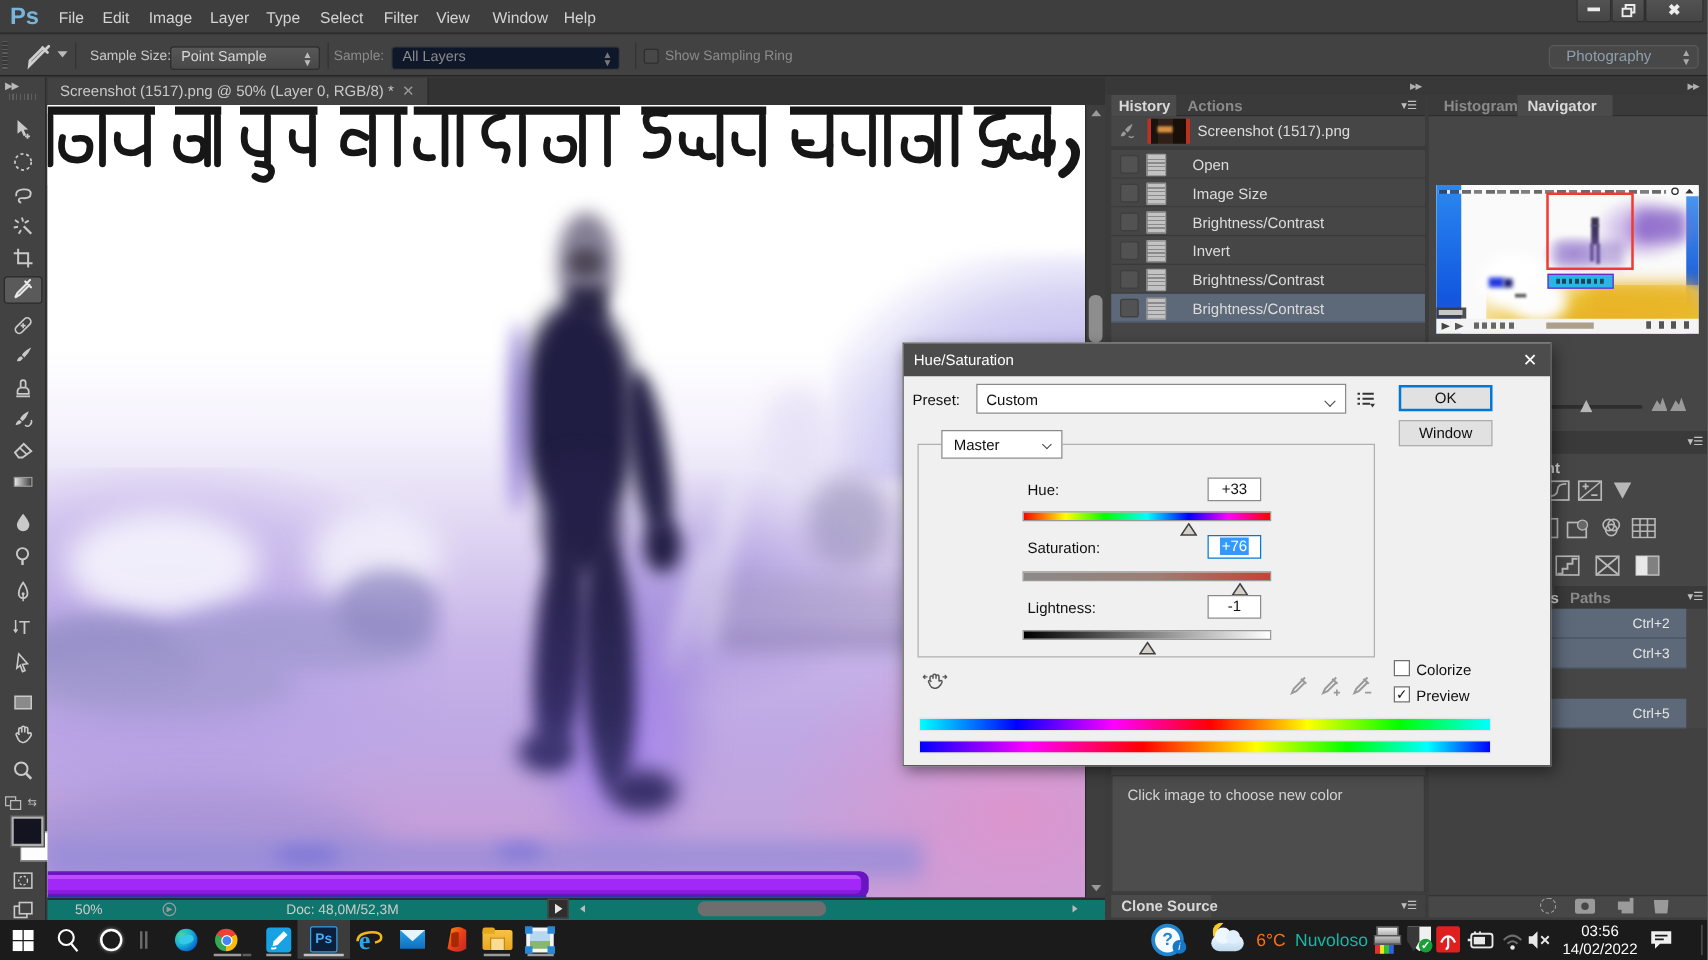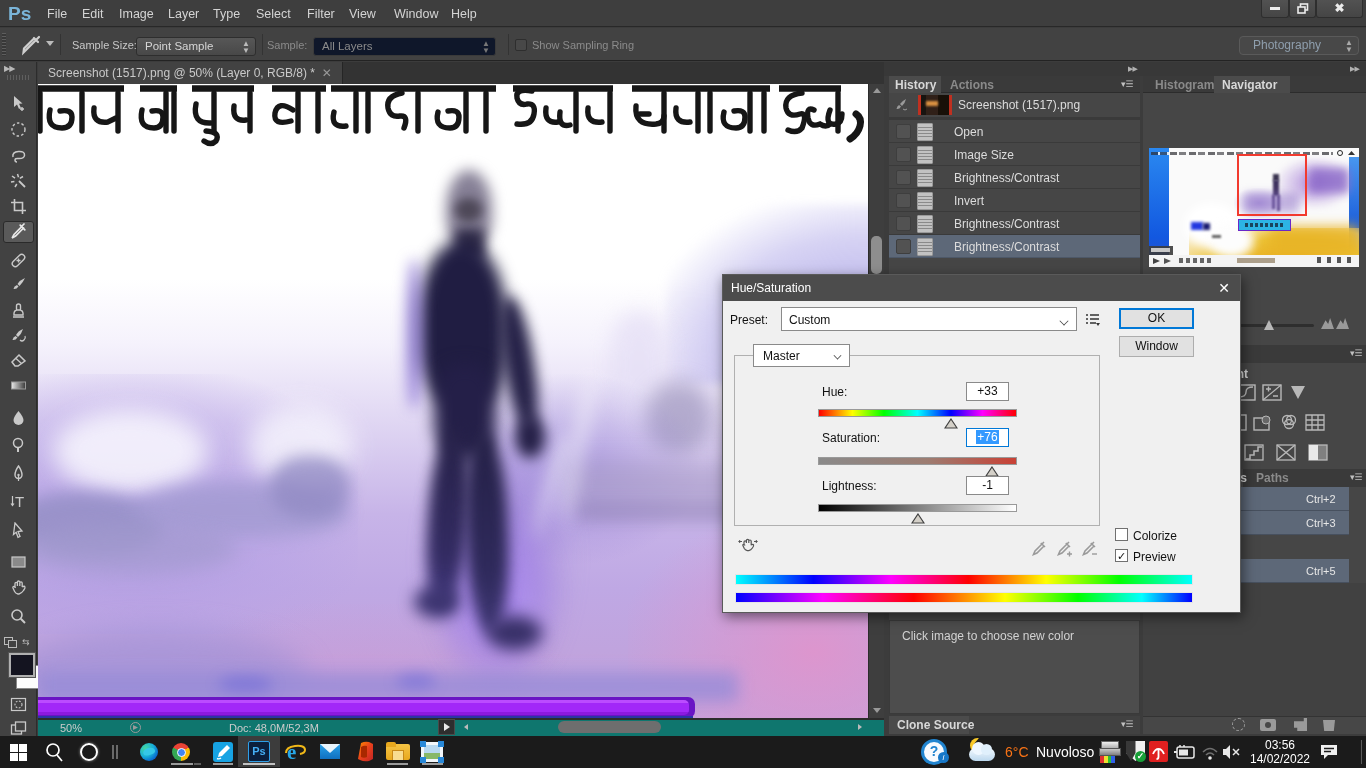--- a/index.html
+++ b/index.html
@@ -591,21 +591,21 @@
       <div style="position:absolute;left:420px;top:21px;width:6px;height:6px;background:#2888d8"></div>
       <div style="position:absolute;left:438px;top:21px;width:6px;height:6px;background:#2888d8"></div>
  <div style="position:absolute;left:422px;top:27px;width:21px;height:2px;background:#9a9a9a"></div>
  <div style="position:absolute;left:921px;top:3px;width:26px;height:26px;background:#f8fbff;border-radius:50%;border:3.5px solid #2285d0;color:#2285d0;font-weight:bold;font-size:14px;text-align:center;line-height:19px">?</div>
  <div style="position:absolute;left:938px;top:16px;width:11px;height:11px;background:#1878c8;border-radius:50%;color:#fff;font-size:8px;text-align:center;line-height:11px;font-style:italic">i</div>
  <div style="position:absolute;left:970px;top:2px;width:15px;height:15px;border-radius:50%;background:#f8c828;clip-path:polygon(0 0,60% 0,30% 35%,50% 80%,100% 55%,100% 100%,0 100%)"></div>
  <div style="position:absolute;left:969px;top:12px;width:26px;height:13px;border-radius:7px;background:linear-gradient(#f4faff,#bcd8ee)"></div>
       <div style="position:absolute;left:972px;top:6px;width:13px;height:13px;border-radius:50%;background:#eef7ff"></div>
       <div style="position:absolute;left:981px;top:8px;width:11px;height:11px;border-radius:50%;background:#e0f0fc"></div>
  <span style="position:absolute;left:1005px;top:8px;color:#f97316;font-size:14px">6°C</span>
-      <span style="position:absolute;left:1036px;top:8px;color:#ffffff;font-size:14px">Nuvoloso</span>
+      <span style="position:absolute;left:1036px;top:8px;color:#14b8a6;font-size:14px">Nuvoloso</span>
  <div style="position:absolute;left:1101px;top:5px;width:18px;height:8px;background:linear-gradient(#f0f0f0,#b0b0b0);border:1px solid #666"></div>
       <div style="position:absolute;left:1099px;top:12px;width:22px;height:8px;background:linear-gradient(#c8c8c8,#808080);border:1px solid #555"></div>
  <div style="position:absolute;left:1100px;top:20px;width:15px;height:7px;background:linear-gradient(90deg,#e03030 0 25%,#f0e030 25% 50%,#30c030 50% 75%,#3060e8 75%)"></div>
  <div style="position:absolute;left:1126px;top:5px;width:19px;height:20px;background:#f0f0f0;clip-path:polygon(0 0,100% 0,100% 60%,50% 100%,0 60%)"></div>
  <div style="position:absolute;left:1126px;top:5px;width:10px;height:20px;background:#383838;clip-path:polygon(0 0,95% 0,95% 60%,50% 100%,0 60%)"></div>
  <div style="position:absolute;left:1135px;top:15px;width:11px;height:11px;background:#18a038;border-radius:50%;color:#fff;font-size:9px;font-weight:bold;text-align:center;line-height:11px">✓</div>
  <div style="position:absolute;left:1149px;top:5px;width:19px;height:21px;background:#e02020;border-radius:2px"></div>
  <svg style="position:absolute;left:1149px;top:5px" width="19" height="21" viewBox="0 0 19 21">
         <path d="M4 13 Q6 8 9.5 8 Q13 8 15 13 M9.5 8 V16 q0 2-2 2" stroke="#fff" stroke-width="1.8" fill="none"></path>
       </svg>

